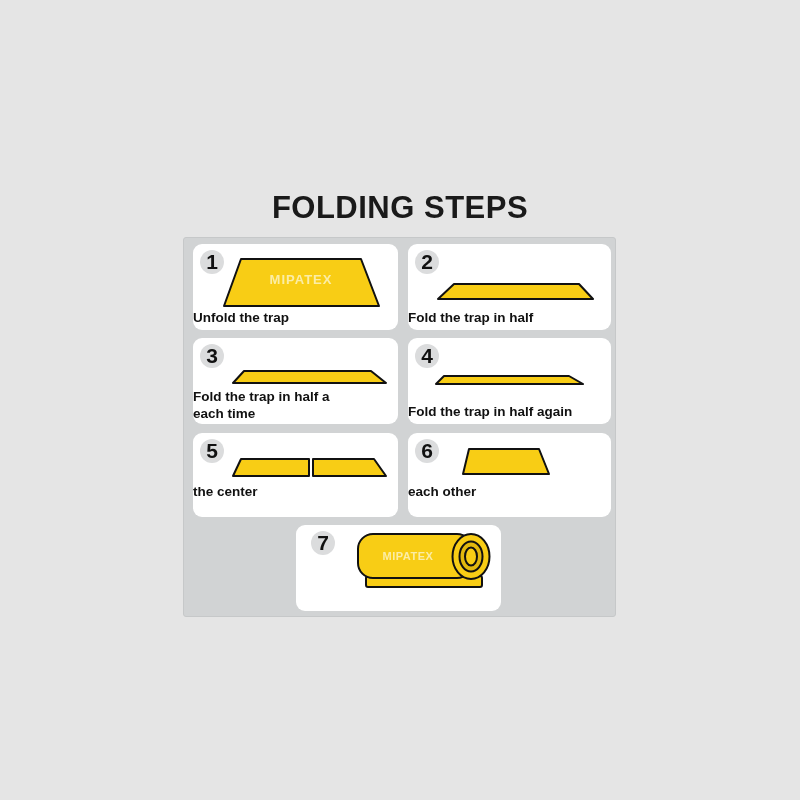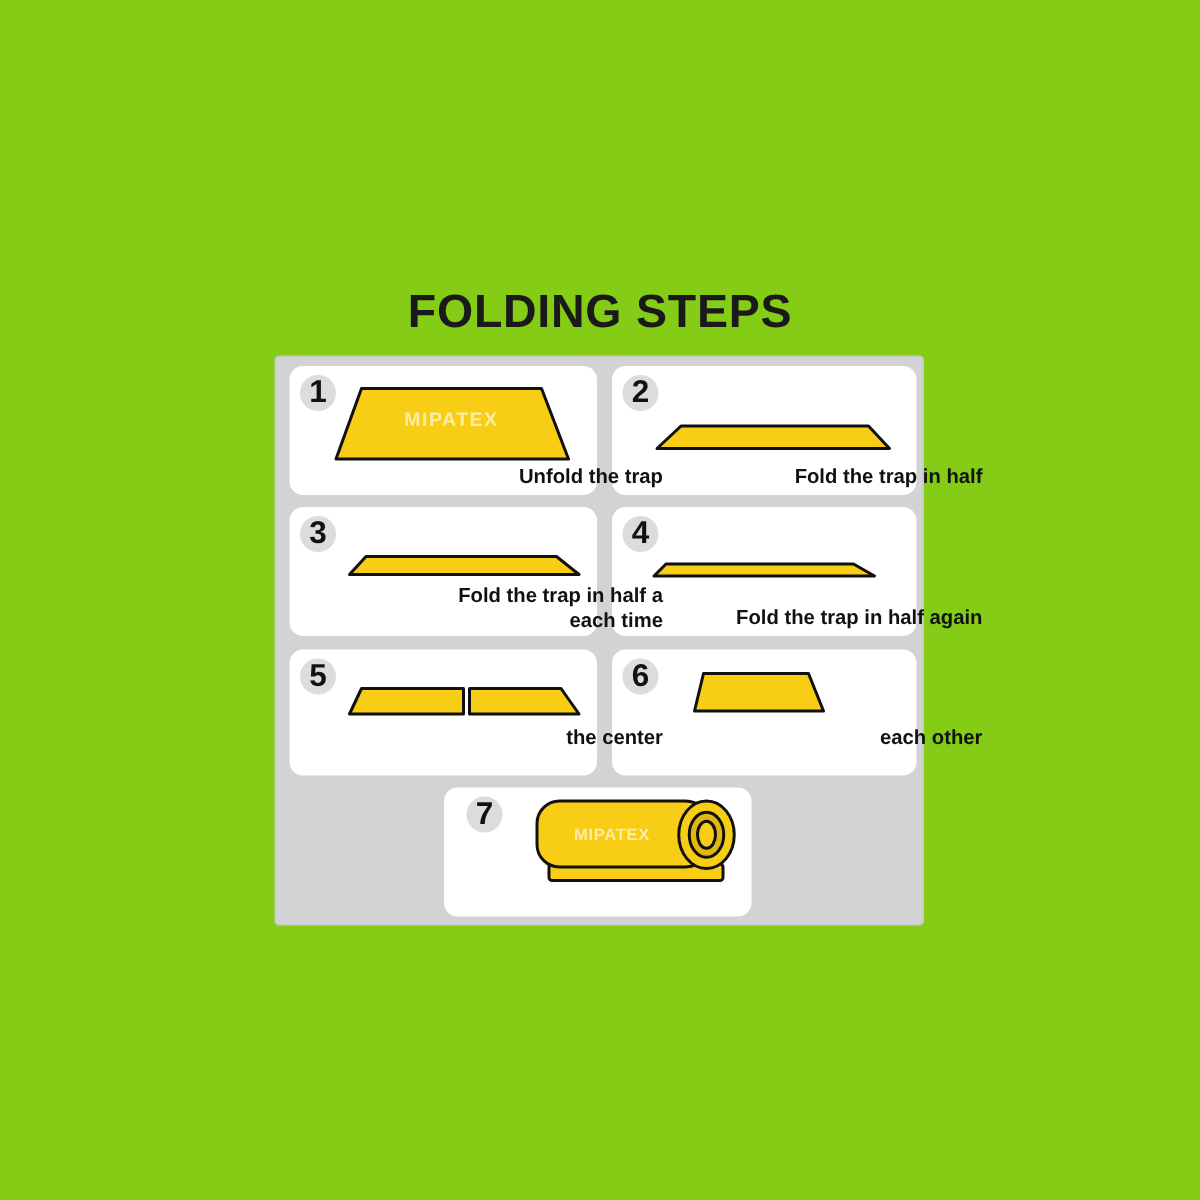--- a/index.html
+++ b/index.html
@@ -5,21 +5,21 @@
   html, body {
     margin: 0;
     padding: 0;
     background: #ffffff;
     font-family: "Liberation Sans", sans-serif;
   }
   .canvas {
     position: relative;
     width: 800px;
     height: 800px;
-    background: #84cc16;
+    background: #e5e5e5;
     overflow: hidden;
   }
   .page-title {
     position: absolute;
     left: 0;
     top: 190px;
     width: 800px;
     text-align: center;
     font-size: 31px;
     font-weight: bold;
@@ -68,27 +68,26 @@
   .shape-svg {
     position: absolute;
     left: 0;
     top: 0;
     z-index: 1;
   }
   .caption {
     position: absolute;
     left: 0;
     width: 100%;
-    text-align: right;
+    text-align: left;
     font-size: 13.5px;
     font-weight: bold;
     color: #111111;
     line-height: 16.5px;
     z-index: 2;
-    padding-left: 44px;
   }
   .caption.one-line { top: 66px; }
   .caption.two-line { top: 51px; }
   .tarp-fill {
     fill: #f8cd15;
     stroke: #111111;
     stroke-width: 2;
     stroke-linejoin: round;
   }
   .tarp-fill-dark {

